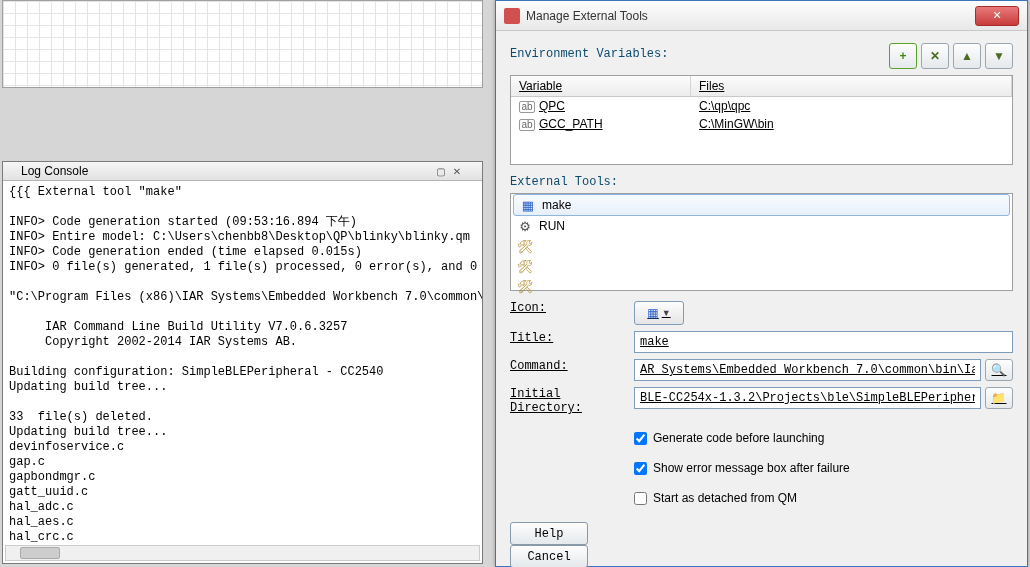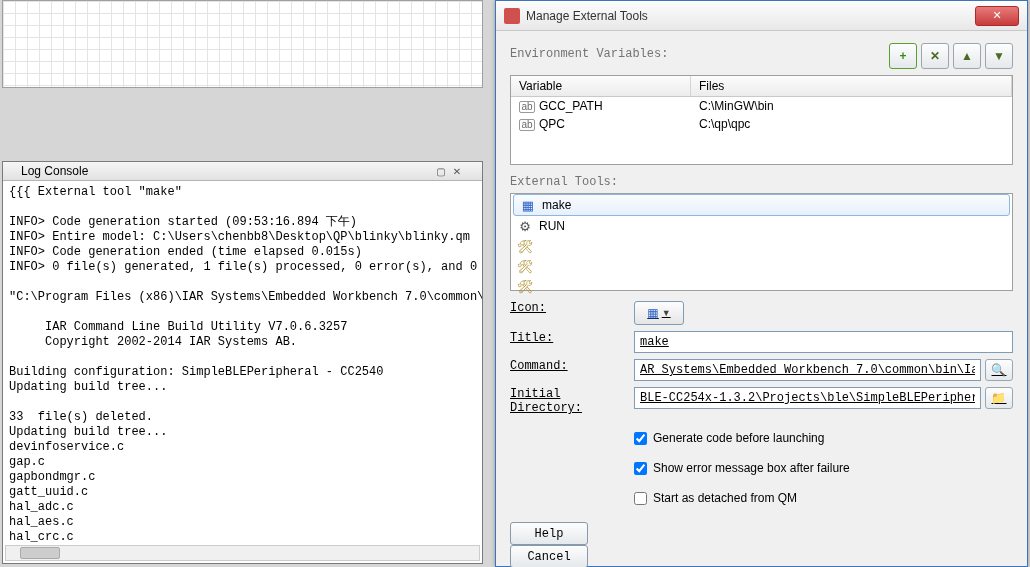--- a/index.html
+++ b/index.html
@@ -11,26 +11,26 @@
 .log-title .btn{width:14px;height:14px;margin-left:2px;display:flex;align-items:center;justify-content:center;color:#555;font-size:10px;}
 .log-body{font-family:"Courier New",monospace;font-size:12px;padding:4px 6px;white-space:pre;overflow:hidden;line-height:15px;color:#000;}
 .log-scroll{position:absolute;left:2px;right:2px;bottom:2px;height:16px;background:#f0f0f0;border:1px solid #ccc;display:flex;align-items:center;}
 .log-scroll .thumb{width:40px;height:12px;background:#cdcdcd;margin-left:14px;border:1px solid #aaa;border-radius:2px;}
 .dlg{position:absolute;left:495px;top:0;width:533px;height:567px;background:#f0f0f0;border:1px solid #3b74b9;box-shadow:0 0 4px rgba(0,0,0,0.3);}
 .dlg-titlebar{height:30px;background:linear-gradient(#fdfdfd,#e8e8e8);border-bottom:1px solid #c8c8c8;display:flex;align-items:center;padding:12px 8px;}
 .dlg-titlebar .icon{width:16px;height:16px;background:#d05050;margin-right:6px;border-radius:2px;}
 .dlg-titlebar .title{flex:1;color:#333;}
 .close-btn{width:44px;height:20px;background:linear-gradient(#e87b7b,#c83b3b);border:1px solid #a82b2b;border-radius:3px;color:#fff;display:flex;align-items:center;justify-content:center;font-size:11px;}
 .dlg-body{padding:12px 14px 8px 14px;}
-.sec-label{font-family:"Courier New",monospace;margin-bottom:4px;color:#737373;}
+.sec-label{font-family:"Courier New",monospace;margin-bottom:4px;color:#0c4a6e;}
 .env-header{display:flex;align-items:center;margin-bottom:6px;}
 .env-header .lbl{flex:1;}
 .tbtn{width:28px;height:26px;border:1px solid #9aa7b2;border-radius:3px;background:linear-gradient(#fdfdfd,#e5e9ec);margin-left:4px;display:flex;align-items:center;justify-content:center;color:#4a6b20;font-weight:bold;font-size:15px;}
 .tbtn.green{border-color:#5aa02a;color:#3e8a10;}
-.env-table{border:1px solid #9f9f9f;background:#fff;height:90px;overflow:hidden;}
+.env-table{border:1px solid #9f9f9f;background:#fff;height:90px;overflow:hidden;text-decoration:underline;}
 .env-table .hdr{display:flex;background:linear-gradient(#fcfcfc,#ececec);border-bottom:1px solid #c9c9c9;}
 .env-table .hdr .col{padding:3px 8px;border-right:1px solid #d4d4d4;}
 .env-table .row{display:flex;padding:2px 8px;align-items:center;}
 .env-table .row .ic{width:16px;height:12px;margin-right:4px;display:inline-flex;align-items:center;justify-content:center;color:#6a6a6a;font-size:10px;border:1px solid #999;border-radius:2px;}
 .col1{width:180px;}
 .col2{flex:1;}
 .tools-list{border:1px solid #9f9f9f;background:#fff;height:98px;margin-bottom:10px;}
 .tools-list .item{display:flex;align-items:center;padding:2px 6px;font-family:"Courier New",monospace;}
 .tools-list .item.sel{background:linear-gradient(#fafcff,#e6f0fb);border:1px solid #8fb6e0;border-radius:3px;margin:0 2px;}
 .ico{width:16px;height:16px;margin-right:6px;display:inline-flex;align-items:center;justify-content:center;font-size:13px;}
@@ -113,26 +113,26 @@
       <span class="tbtn">
         <span>▼</span>
       </span>
     </div>
     <div class="env-table">
       <div class="hdr">
         <div class="col col1">Variable</div>
         <div class="col col2">Files</div>
       </div>
       <div class="row">
+        <span class="col1"><span class="ic">ab</span><span>QPC</span></span>
+        <span class="col2">C:\qp\qpc</span>
+      </div>
+      <div class="row">
         <span class="col1"><span class="ic">ab</span><span>GCC_PATH</span></span>
         <span class="col2">C:\MinGW\bin</span>
-      </div>
-      <div class="row">
-        <span class="col1"><span class="ic">ab</span><span>QPC</span></span>
-        <span class="col2">C:\qp\qpc</span>
       </div>
     </div>
 
     <div style="height:10px;"></div>
 
     <div class="sec-label">External Tools:</div>
     <div class="tools-list">
       <div class="item sel">
         <span class="ico ico-make">▦</span>
         <span>make</span>

